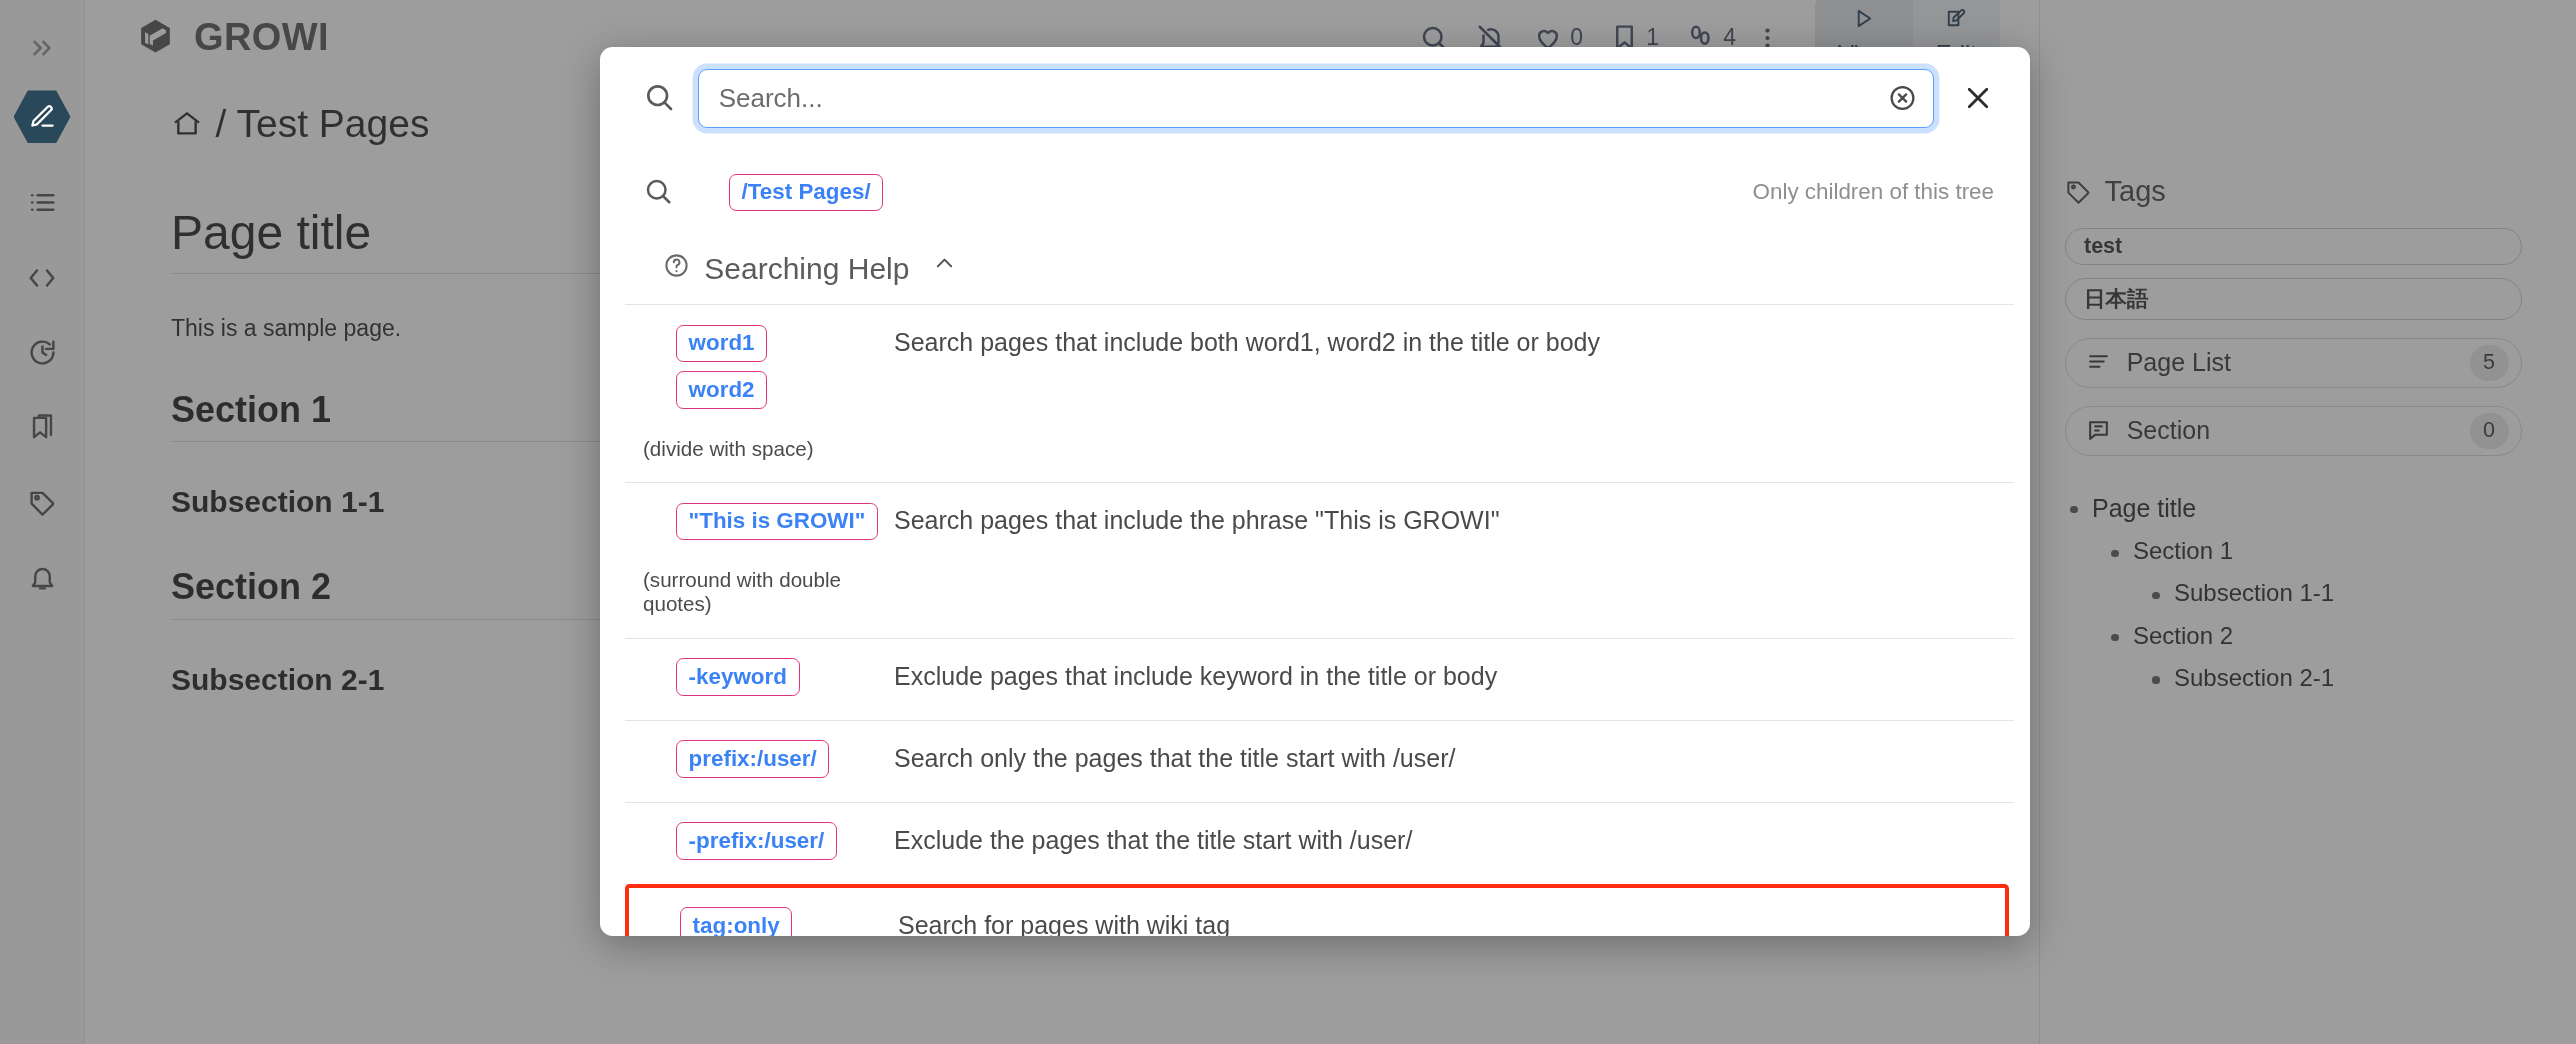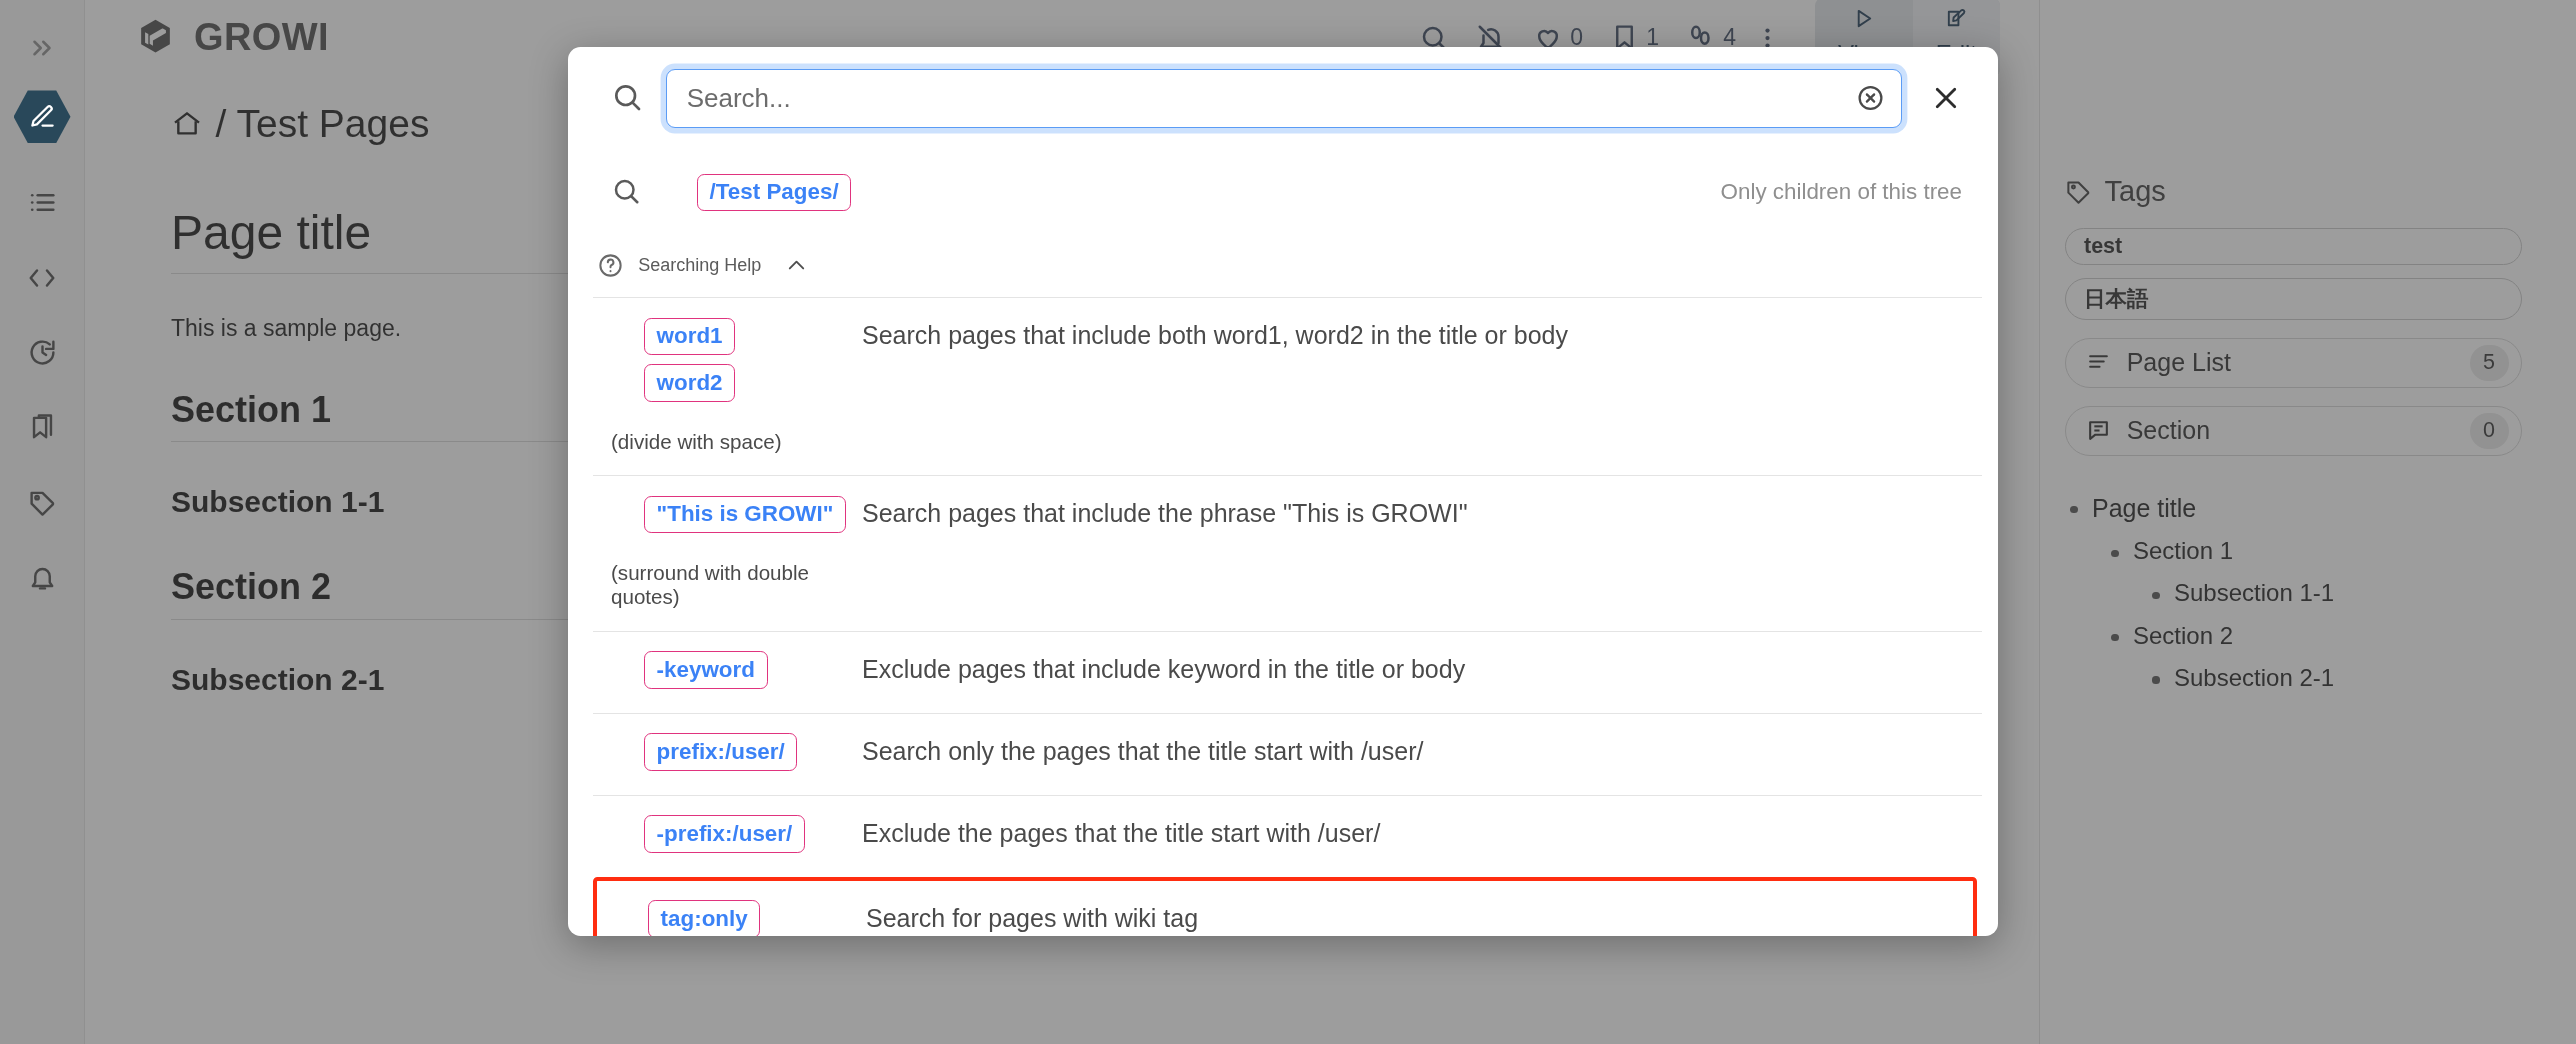--- a/index.html
+++ b/index.html
@@ -102,21 +102,21 @@
   .toc li::before { content: ""; position: absolute; left: 5.4px; top: 12.5px; width: 7.2px; height: 7.2px; border-radius: 50%; background: #555; }
   .toc .lvl2 { margin-left: 41px; font-size: 24px; }
   .toc .lvl3 { margin-left: 82px; font-size: 24px; }
 
   
   .dimmer { position: absolute; inset: 0; background: rgba(68,68,68,.52); }
 
   
   .modal {
     position: absolute;
-    left: 568px; top: 47px; width: 1430px; height: 889px;
+    left: 600px; top: 47px; width: 1430px; height: 889px;
     background: #ffffff; border-radius: 12.5px;
     box-shadow: 0 9px 38px rgba(0,0,0,.30);
     overflow: hidden;
     display: flex; flex-direction: column;
   }
   .modal-searchrow {
     display: flex; align-items: center; gap: 23px;
     padding: 21.5px 32px 23px 43px;
   }
   .sr-icon { color: #5a5a5a; flex: 0 0 auto; }
@@ -152,23 +152,23 @@
   }
   .badge {
     display: inline-block;
     border: 0.9px solid #e0337e; border-radius: 7.2px;
     color: #3b82f6; font-size: 22.4px; font-weight: 600;
     padding: 4.5px 11.6px; line-height: 1.18; white-space: nowrap; margin-left: 33px;
   }
   .scope-hint { margin-left: auto; font-size: 22.4px; color: #8f8f8f; }
 
   .help-head {
-    display: flex; align-items: center; gap: 14.3px;
-    padding: 16px 43px 18px 29px;
-    color: #5b5b5b; font-size: 18px; cursor: pointer;
+    display: flex; gap: 14.3px;
+    padding: 16px 43px 18px 63px;
+    color: #5b5b5b; font-size: 30px; cursor: pointer;
   }
   .help-head .q { color: #6a6a6a; display: flex; }
   .help-head .chev { margin-left: 9px; color: #4f4f4f; display: flex; }
 
   .help-table { padding: 0 16px 0 25px; }
   .help-row {
     display: flex; align-items: flex-start;
     border-top: 0.9px solid #e4e4e4;
     padding: 19.7px 18px 21.5px 18px;
     min-height: 82px;

